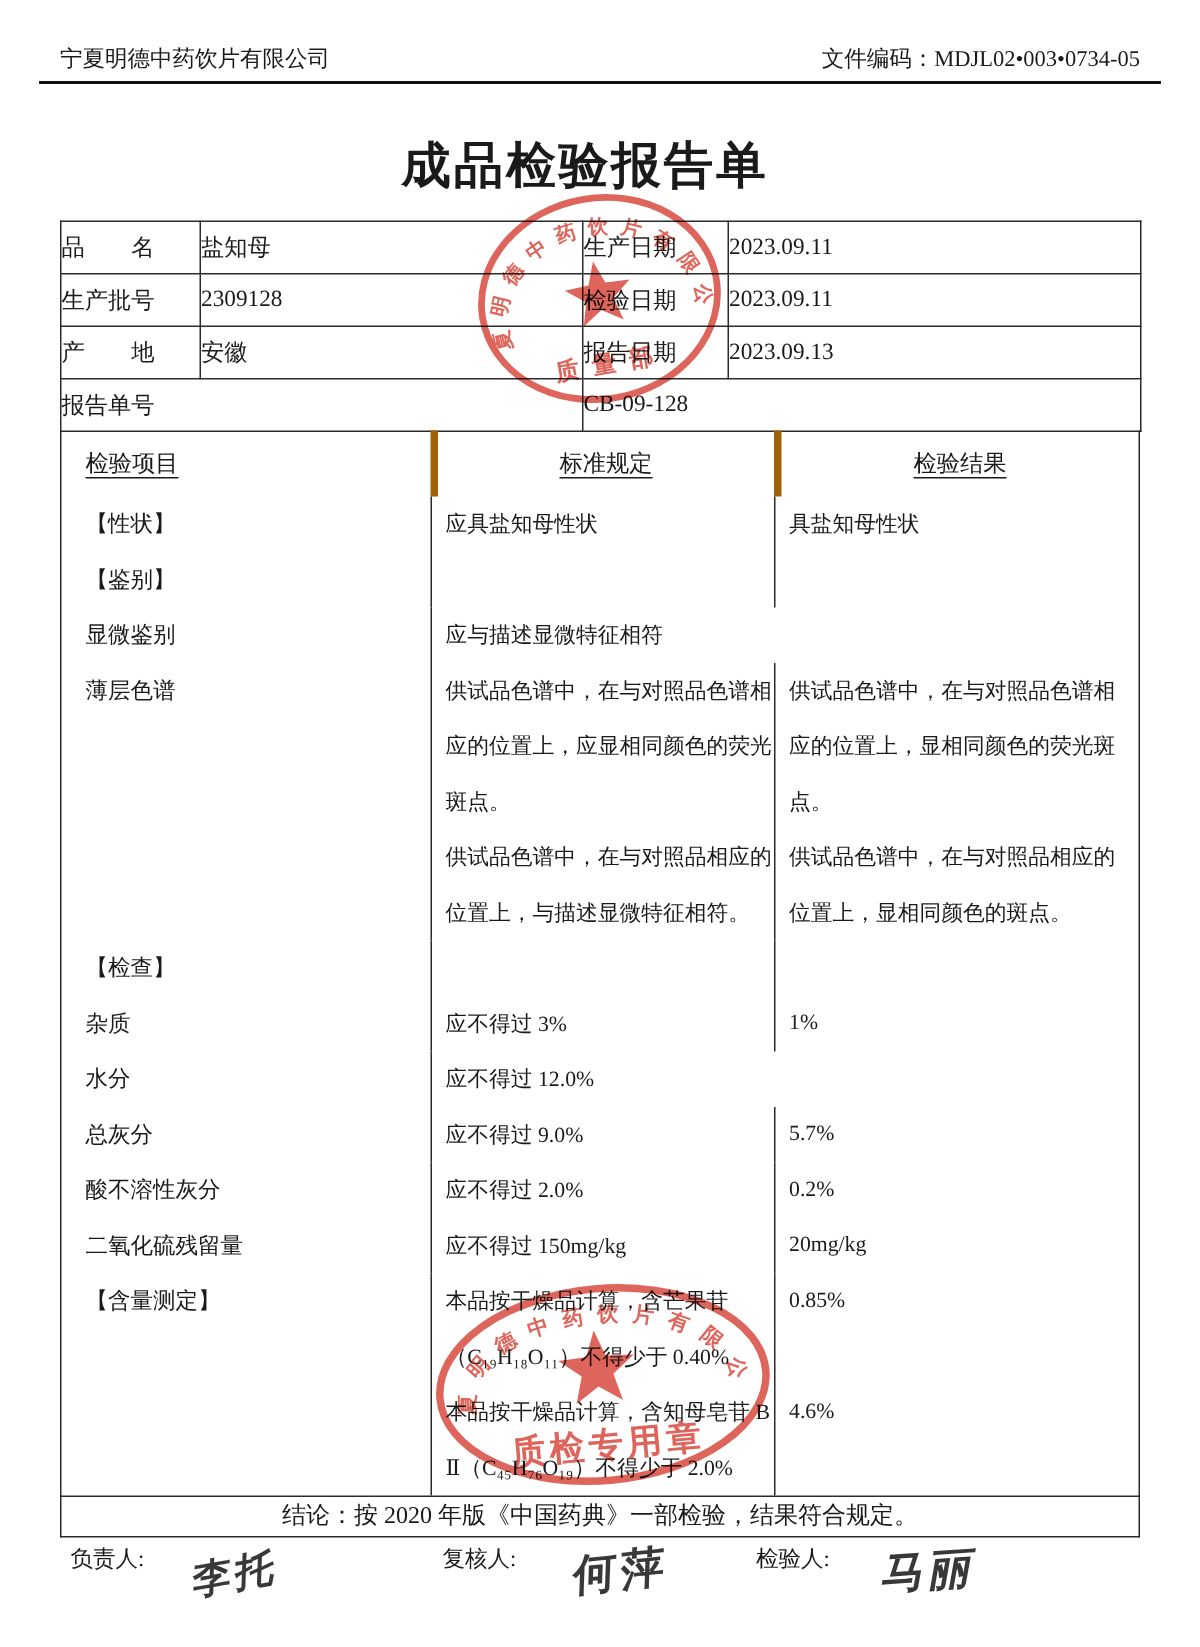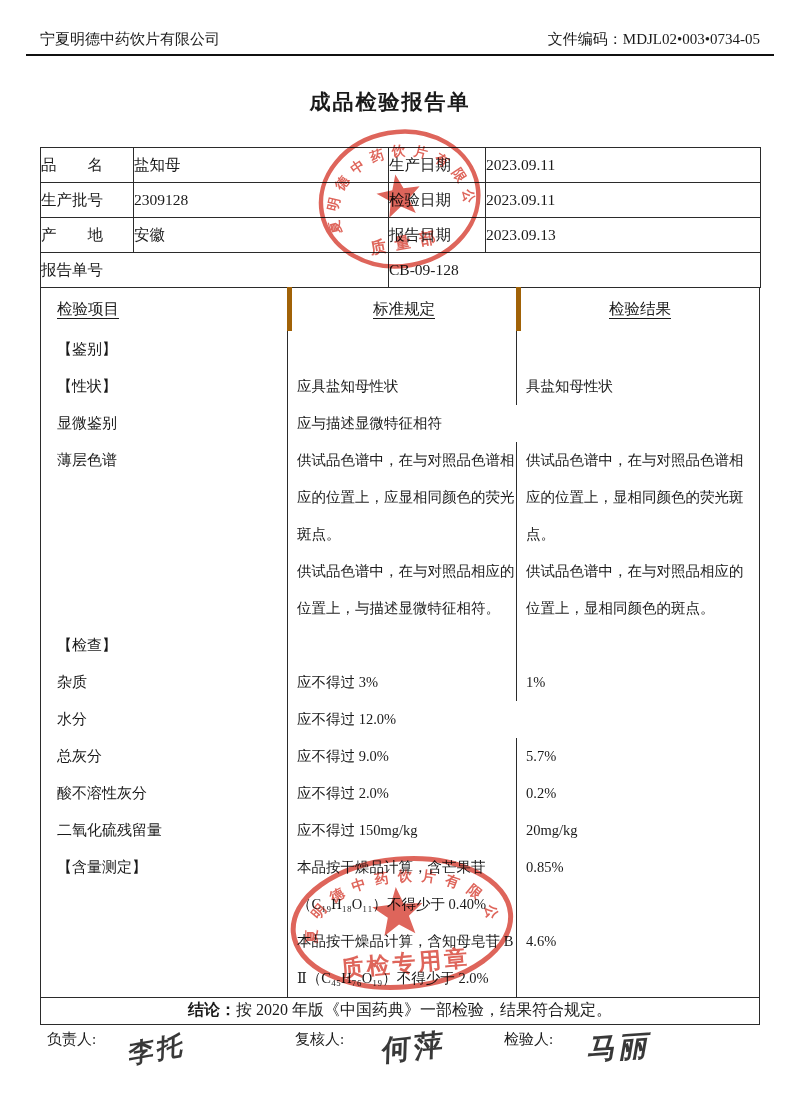--- a/index.html
+++ b/index.html
@@ -4,21 +4,21 @@
 <style>
   html,body{margin:0;padding:0;background:#ffffff;}
   .page{
     position:relative;width:800px;height:1098px;background:#ffffff;overflow:hidden;
     font-family:"Liberation Serif","DejaVu Serif",serif;color:#1a1a1a;
   }
   
   .page-header{position:absolute;left:40px;top:30px;width:720px;display:flex;justify-content:space-between;font-size:15px;}
   .header-rule{position:absolute;left:26px;top:54px;width:748px;border-bottom:2.5px solid #101010;}
   
-  .title{position:absolute;left:0;top:88px;width:780px;text-align:center;font-size:21px;font-weight:bold;letter-spacing:2px;margin:0;}
+  .title{position:absolute;left:0;top:88px;width:780px;text-align:center;font-size:33px;font-weight:bold;letter-spacing:2px;margin:0;}
   
   table.info{position:absolute;left:40px;top:147px;width:720px;border-collapse:collapse;table-layout:fixed;}
   table.info td{border:1px solid #2b2b2b;height:34px;font-size:15.5px;padding:0;}
   td.lab{padding-left:15px;}
   td.val{padding-left:9px;}
   
   .items{position:absolute;left:40px;top:287px;width:718px;border:1px solid #2b2b2b;border-top:none;}
   .items-header{display:grid;grid-template-columns:246px 229px 243px;height:44px;align-items:center;}
   .items-header > div{font-size:15.5px;}
   .items-header .h1{padding-left:16px;}
@@ -28,21 +28,21 @@
   .item-row{display:grid;grid-template-columns:246px 229px 243px;}
   .item-cell{min-height:37px;}
   .item-cell.std,.item-cell.res{border-left:1px solid #2b2b2b;}
   .cell-line{height:37px;display:flex;align-items:center;white-space:pre;font-size:14.5px;}
   .item-cell.item .cell-line{padding-left:16px;font-size:15px;}
   .item-cell.std .cell-line{padding-left:9px;padding-right:2px;}
   .item-cell.res .cell-line{padding-left:9px;padding-right:2px;}
   
   .conclusion{position:absolute;left:40px;top:997px;width:718px;height:27px;border:1px solid #2b2b2b;border-top:none;
     display:flex;align-items:center;justify-content:center;font-size:16px;}
-  .conclusion .c-label{font-weight:bold;}
+  .conclusion .c-label{font-weight:normal;}
   
   .sigs{position:absolute;left:40px;top:1026px;width:720px;height:66px;}
   .sig-label{position:absolute;top:4px;font-size:15px;}
   .sig-name{position:absolute;top:2px;font-size:29px;font-weight:600;color:#1d1d1d;
     transform:rotate(-6deg) skewX(-8deg);opacity:.88;letter-spacing:3px;}
   .sig-name.n1{left:88px;top:6px;font-size:26px;transform:rotate(-10deg) skewX(-12deg);}
   .sig-name.n2{left:342px;}
   .sig-name.n3{left:548px;transform:rotate(-4deg) skewX(-14deg);}
   .sig-label.l1{left:7px;}
   .sig-label.l2{left:255px;}
@@ -107,38 +107,38 @@
       <div class="h2">
           <span>标准规定</span>
         </div>
       <div class="h3">
           <span>检验结果</span>
         </div>
     </div>
     <div>
         <div class="item-row">
           <div class="item-cell item">
+            <div class="cell-line">【性状】</div>
+          </div>
+          <div class="item-cell std">
+            <div class="cell-line">应具盐知母性状</div>
+          </div>
+          <div class="item-cell res">
+            <div class="cell-line">具盐知母性状</div>
+          </div>
+        </div>
+        <div class="item-row">
+          <div class="item-cell item">
             <div class="cell-line">【鉴别】</div>
           </div>
           <div class="item-cell std">
             <div class="cell-line"></div>
           </div>
           <div class="item-cell res">
             <div class="cell-line"></div>
-          </div>
-        </div>
-        <div class="item-row">
-          <div class="item-cell item">
-            <div class="cell-line">【性状】</div>
-          </div>
-          <div class="item-cell std">
-            <div class="cell-line">应具盐知母性状</div>
-          </div>
-          <div class="item-cell res">
-            <div class="cell-line">具盐知母性状</div>
           </div>
         </div>
         <div class="item-row">
           <div class="item-cell item">
             <div class="cell-line">显微鉴别</div>
           </div>
           <div class="item-cell std">
             <div class="cell-line">应与描述显微特征相符</div>
           </div>
         </div>

